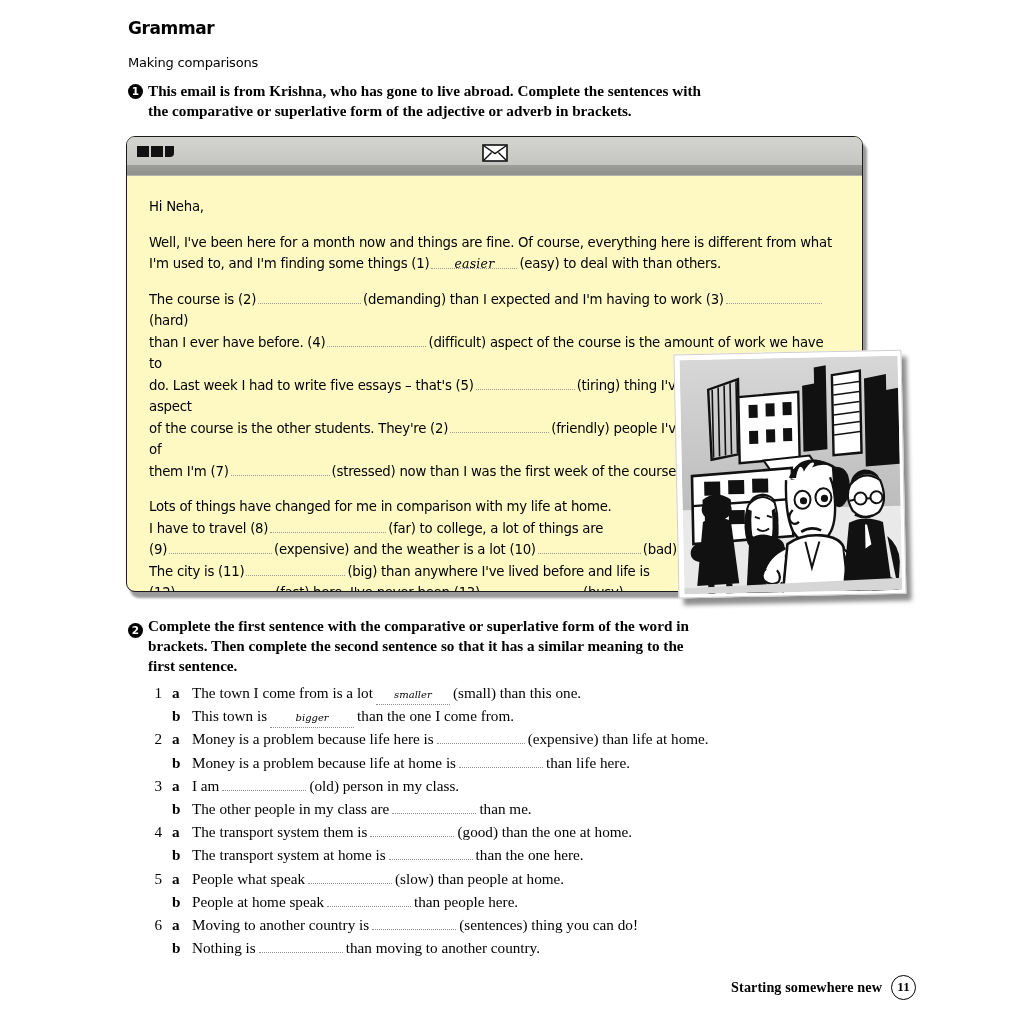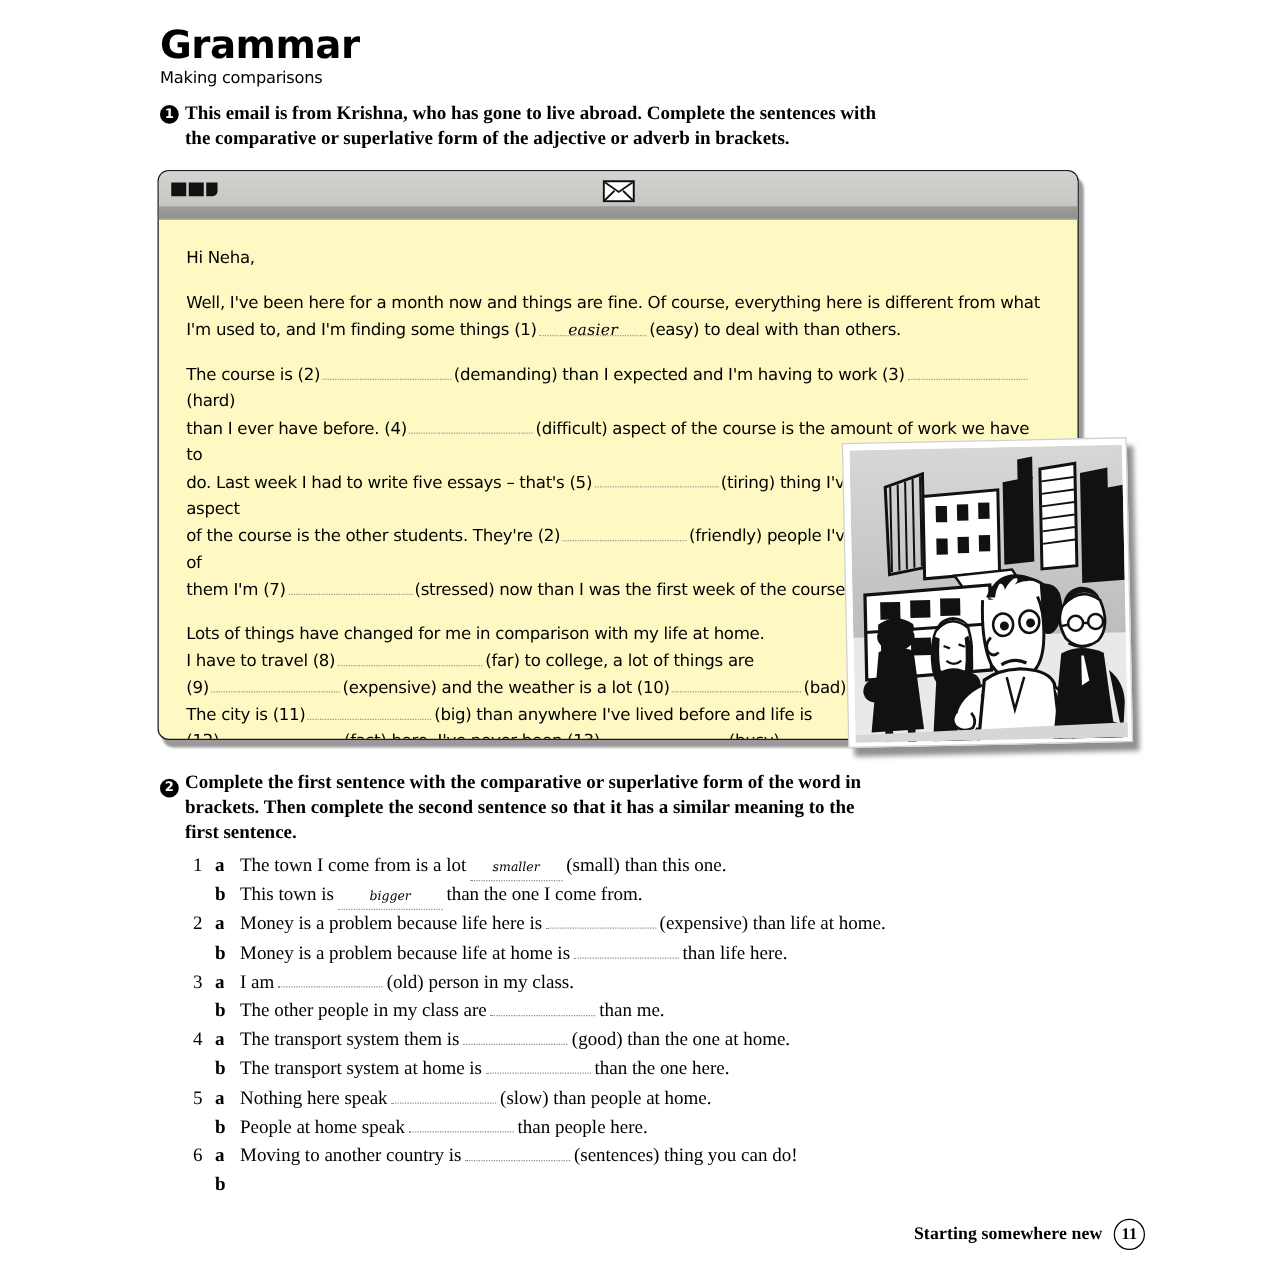--- a/index.html
+++ b/index.html
@@ -16,21 +16,21 @@
     color: #000;
   }
 
   
   .page-title {
     position: absolute;
     left: 128px;
     top: 18px;
     font-family: "DejaVu Sans", sans-serif;
     font-weight: bold;
-    font-size: 31px;
+    font-size: 17px;
     letter-spacing: -0.4px;
   }
   .subhead {
     position: absolute;
     left: 128px;
     top: 55px;
     font-family: "DejaVu Sans", sans-serif;
     font-size: 13px;
     letter-spacing: -0.2px;
   }
@@ -488,36 +488,37 @@
   </div>
   <div class="ex2-row">
     <span class="ex2-num"></span>
     <span class="ex2-ab">b</span>
     <span class="ex2-text"><span>The transport system at home is</span><span class="blank2" style="width:84px"></span><span>than the one here.</span></span>
   </div>
 
   <div class="ex2-row">
     <span class="ex2-num">5</span>
     <span class="ex2-ab">a</span>
-    <span class="ex2-text"><span>Nothing here speak</span><span class="blank2" style="width:84px"></span><span>(slow) than people at home.</span></span>
+    <span class="ex2-text"><span>People what speak</span><span class="blank2" style="width:84px"></span><span>(slow) than people at home.</span></span>
   </div>
   <div class="ex2-row">
     <span class="ex2-num"></span>
     <span class="ex2-ab">b</span>
     <span class="ex2-text"><span>People at home speak</span><span class="blank2" style="width:84px"></span><span>than people here.</span></span>
   </div>
 
   <div class="ex2-row">
     <span class="ex2-num">6</span>
     <span class="ex2-ab">a</span>
     <span class="ex2-text"><span>Moving to another country is</span><span class="blank2" style="width:84px"></span><span>(sentences) thing you can do!</span></span>
   </div>
   <div class="ex2-row">
     <span class="ex2-num"></span>
     <span class="ex2-ab">b</span>
+    <span class="ex2-text"><span>Nothing is</span><span class="blank2" style="width:84px"></span><span>than moving to another country.</span></span>
   </div>
 
 </div>
 
 <div class="footer">
   <span>Starting somewhere new</span>
   <span class="page-circle">11</span>
 </div>
 
 </body></html>

